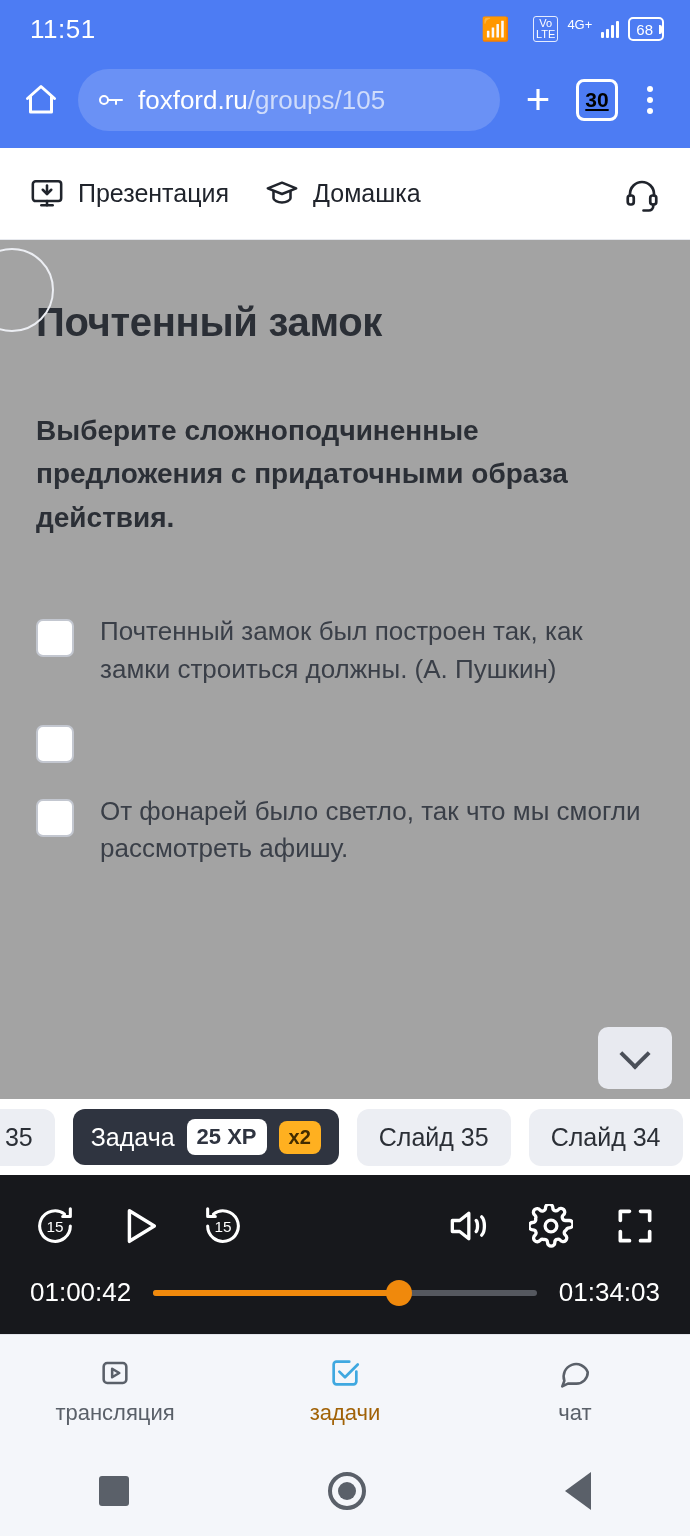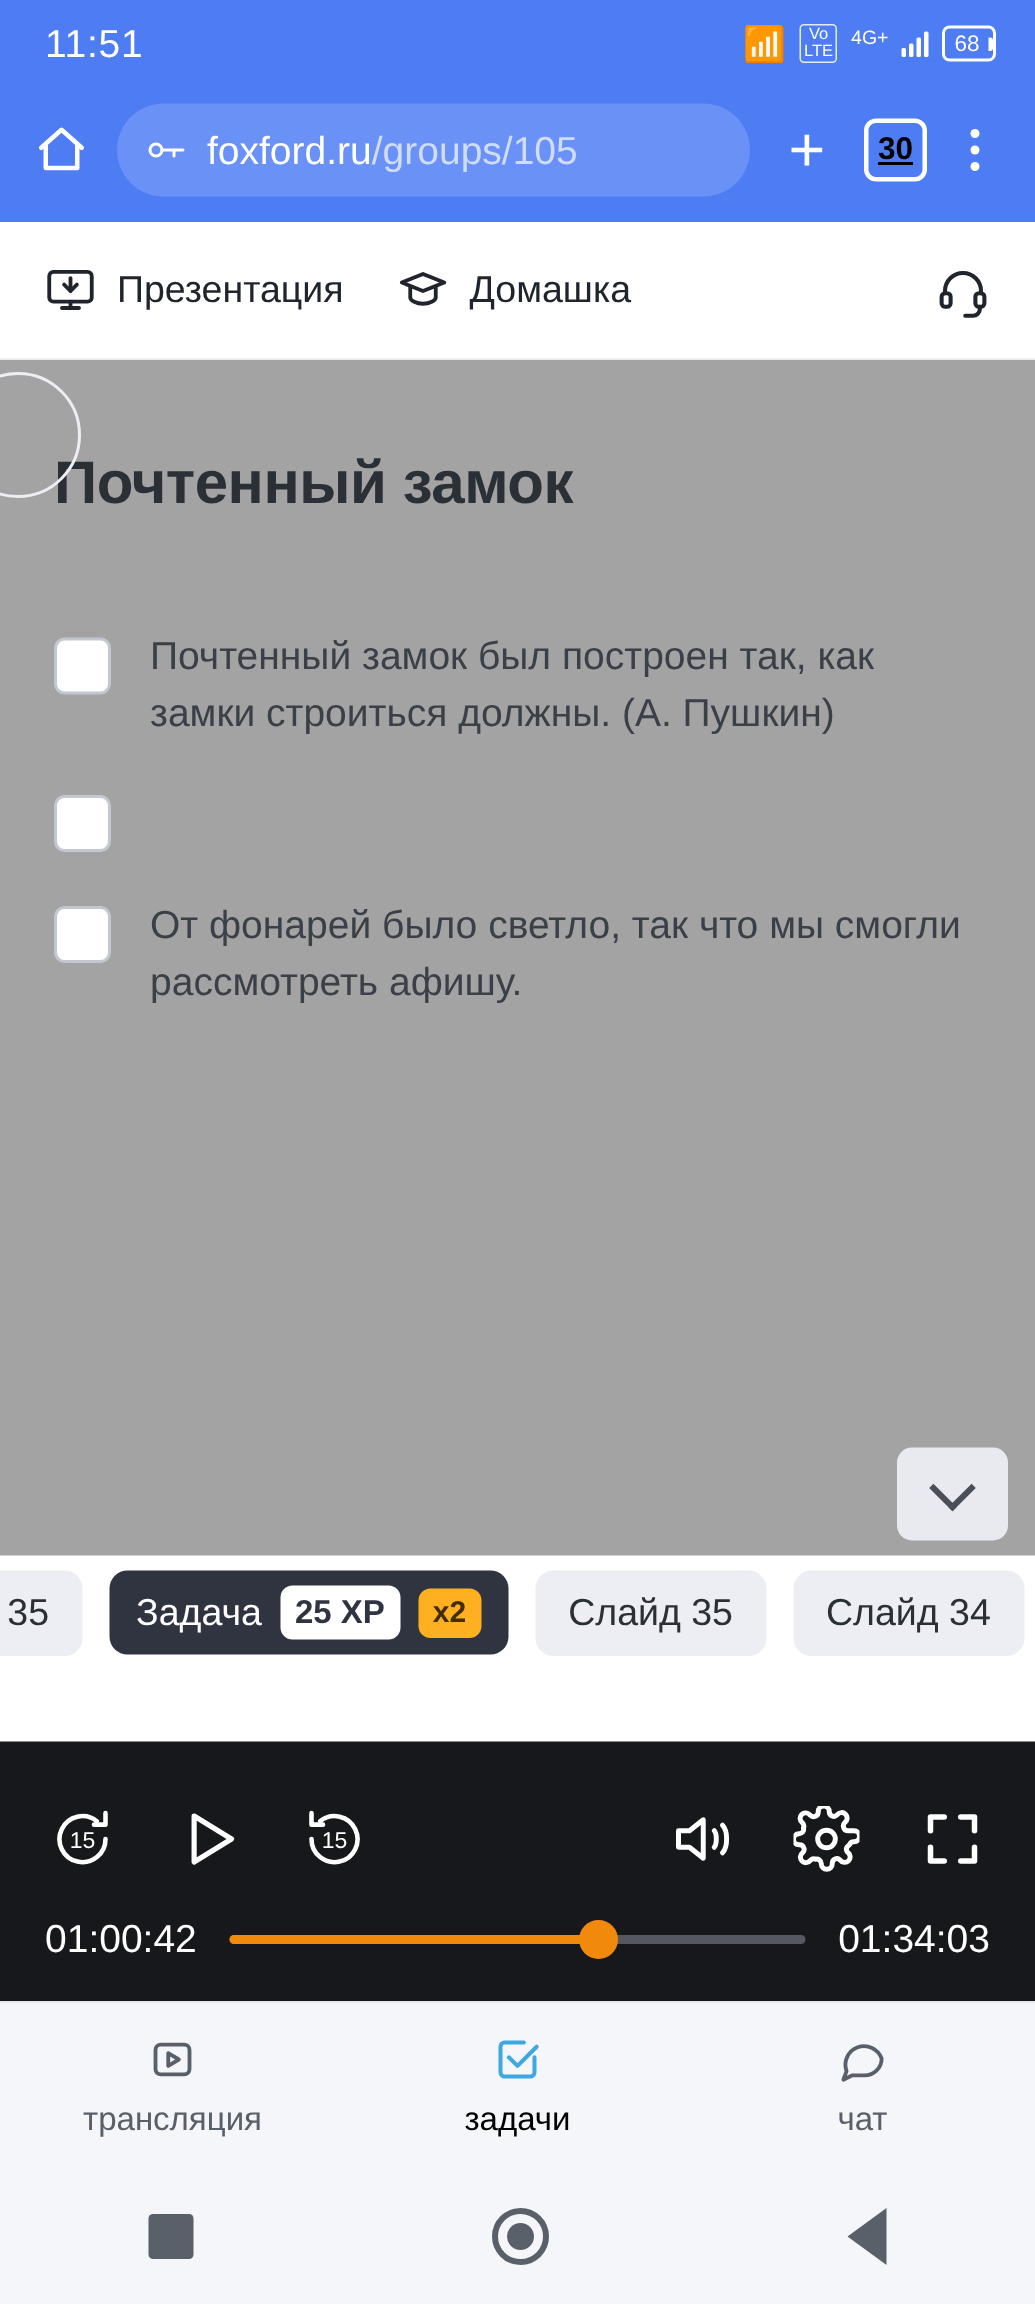--- a/index.html
+++ b/index.html
@@ -31,20 +31,21 @@
   }
   .status-clock { font-size: 26px; letter-spacing: .5px; }
   .status-right { display: flex; align-items: center; gap: 9px; }
   .status-icon { display: inline-flex; align-items: center; }
   .bt-icon { font-size: 23px; color: #fff; line-height: 1; }
   .netbadge {
     font-size: 11px; line-height: 11px; color: #fff;
     display: flex; flex-direction: column; align-items: center;
     border: 1px solid rgba(255,255,255,.85); border-radius: 3px;
     padding: 1px 2px;
+    margin-left: 14px;
   }
   .sig-label { font-size: 13px; color: #fff; position: relative; top: -5px; }
   .bars { display: flex; align-items: flex-end; gap: 2px; height: 18px; }
   .bars i { width: 3px; background: #fff; display: block; border-radius: 1px; }
   .bars i:nth-child(1) { height: 6px; }
   .bars i:nth-child(2) { height: 9px; }
   .bars i:nth-child(3) { height: 13px; }
   .bars i:nth-child(4) { height: 17px; }
   .battery {
     border: 2px solid #fff; border-radius: 5px;
@@ -179,22 +180,21 @@
   }
   .chip.task .mult {
     background: #ffb020; color: #422c00;
     border-radius: 8px; padding: 5px 10px; font-size: 20px; font-weight: 700;
   }
 
   
   .player {
     flex: 0 0 auto;
     background: #17181c;
-    padding: 40px 30px 26px 30px;
-    margin-top: 48px;
+    padding: 26px 30px 26px 30px;
   }
   .player-controls {
     display: flex; align-items: center;
     gap: 34px;
     color: #fff;
   }
   .pc-spacer { flex: 1 1 auto; }
   .ctrl { width: 50px; height: 50px; display: flex; align-items: center; justify-content: center; color: #fff; }
   .seek-row {
     display: flex; align-items: center; gap: 22px;
@@ -214,21 +214,21 @@
   
   .bottom-tabs {
     flex: 0 0 auto;
     height: 112px;
     background: #f4f6fa;
     display: flex; align-items: center;
     border-top: 1px solid #e3e6ec;
   }
   .btab { flex: 1 1 0; display: flex; flex-direction: column; align-items: center; gap: 10px; }
   .btab-label { font-size: 22px; color: #5a6069; }
-  .btab.active .btab-label { color: #000000; text-align: right; }
+  .btab.active .btab-label { color: #a16207; text-align: right; }
 
   
   .android-nav {
     flex: 0 0 auto;
     height: 90px;
     background: #f4f6fa;
     display: flex; align-items: center; justify-content: space-around;
   }
   .nav-square { width: 30px; height: 30px; background: #5a6069; border-radius: 3px; }
   .nav-circle { width: 38px; height: 38px; border: 4px solid #5a6069; border-radius: 50%; position: relative; }
@@ -319,20 +319,21 @@
         <path d="M4 13v-1a8 8 0 0116 0v1"></path>
           <rect x="2.5" y="13" width="4" height="6" rx="1.6"></rect>
           <rect x="17.5" y="13" width="4" height="6" rx="1.6"></rect>
           <path d="M19.5 19v1a3 3 0 01-3 3H13"></path>
       </svg>
     </div>
   </div>
 
   <div class="content">
     <div class="slide-title">Почтенный замок</div>
+    <div class="slide-question"> Выберите сложноподчиненные предложения с придаточными образа действия.</div>
 
     <div class="options">
       <div class="option">
         <span class="checkbox"></span>
         <span class="option-text">Почтенный замок был построен так, как замки строиться должны. (А. Пушкин)</span>
       </div>
       <div class="option">
         <span class="checkbox"></span>
       </div>
       <div class="option">

